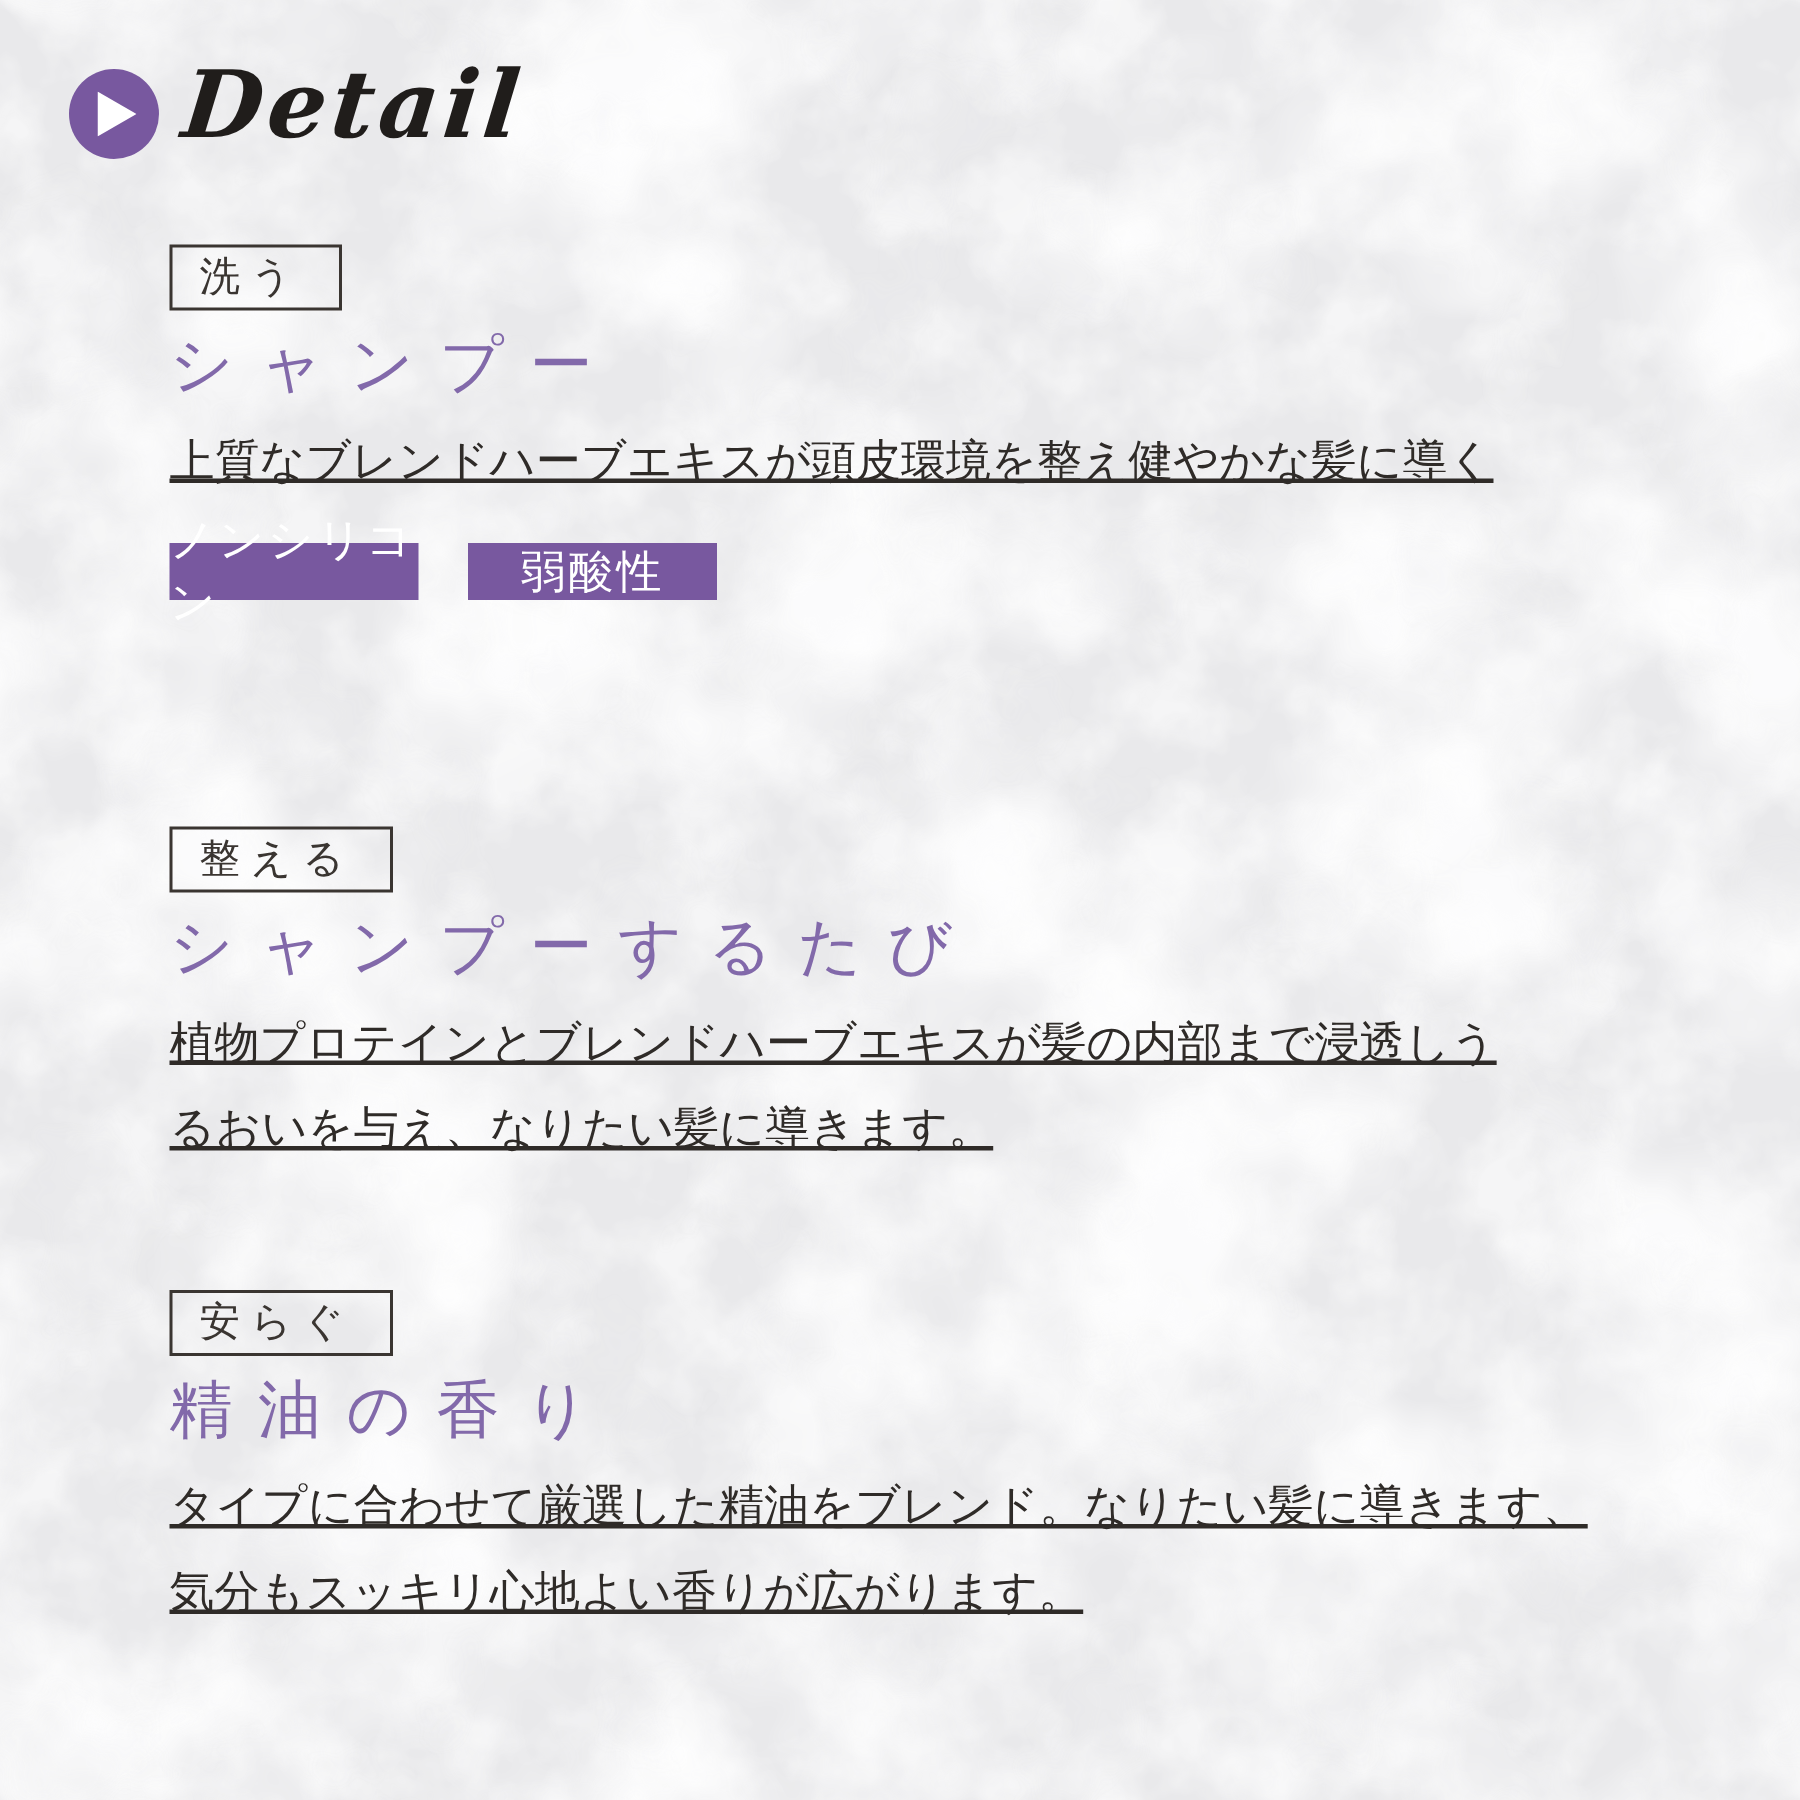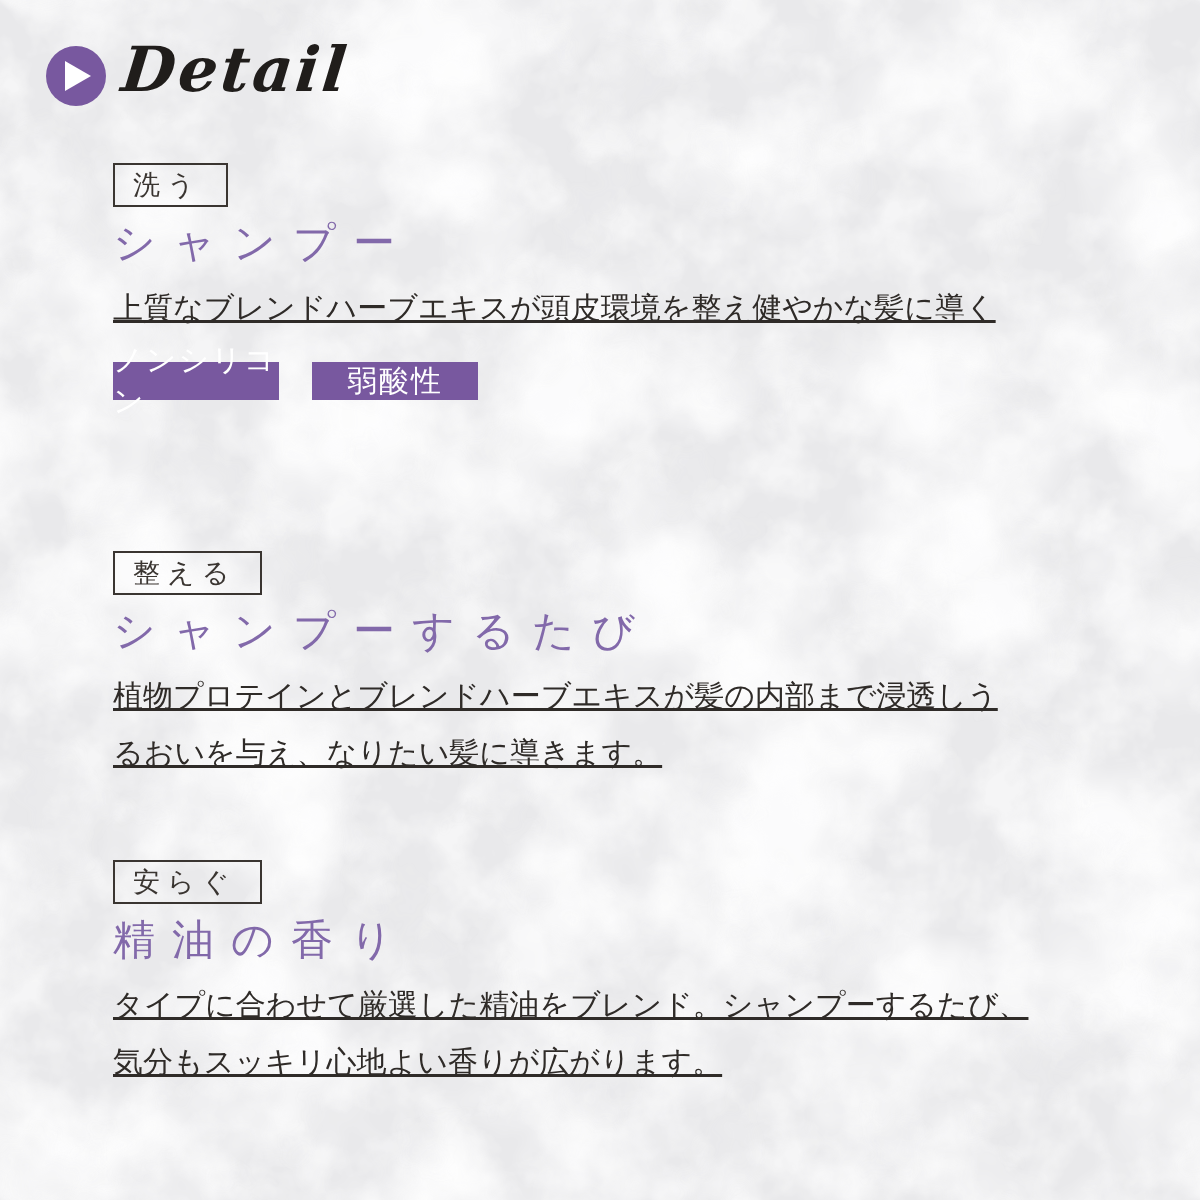--- a/index.html
+++ b/index.html
@@ -147,18 +147,18 @@
     <div class="body-text">
       <span class="line">植物プロテインとブレンドハーブエキスが髪の内部まで浸透しう</span>
       <span class="line">るおいを与え、なりたい髪に導きます。</span>
     </div>
   </div>
 
   <div class="section section-3">
     <span class="badge">安らぐ</span>
     <div class="section-title">精油の香り</div>
     <div class="body-text">
-      <span class="line">タイプに合わせて厳選した精油をブレンド。シャンプーするたび、</span>
+      <span class="line">タイプに合わせて厳選した精油をブレンド。なりたい髪に導きます、</span>
       <span class="line">気分もスッキリ心地よい香りが広がります。</span>
     </div>
   </div>
 
 </div>
 
 </body></html>

